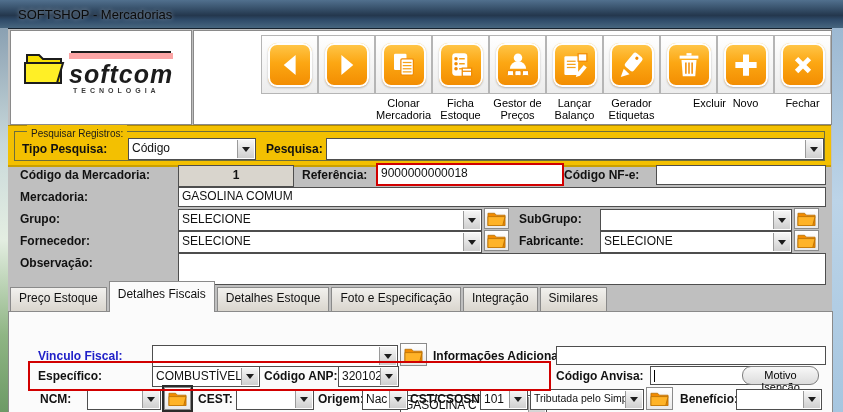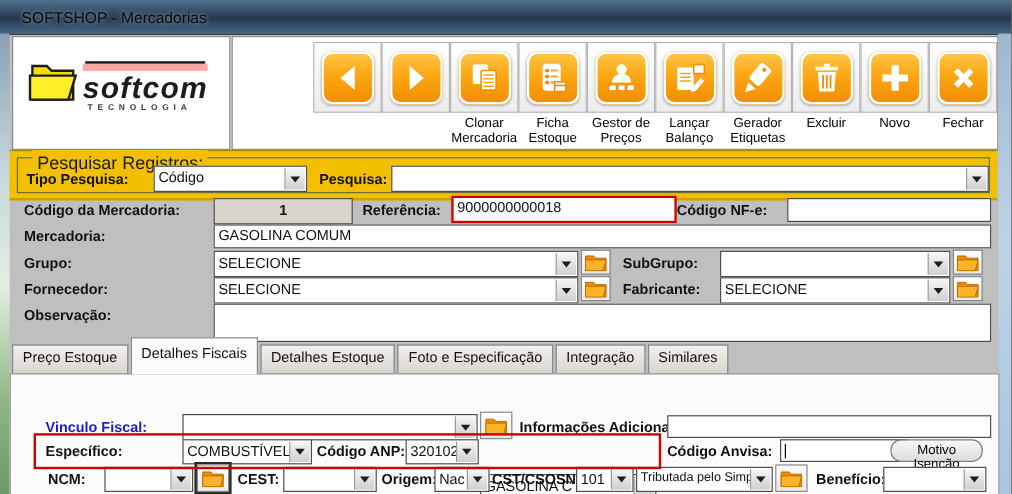--- a/index.html
+++ b/index.html
@@ -25,21 +25,21 @@
     background:linear-gradient(180deg,#ffc84d 0%,#fca713 45%,#f28b00 100%);
     box-shadow:inset 0 0 0 2px #fefefe, 0 1px 2px rgba(0,0,0,.25);
     display:flex;align-items:center;justify-content:center;}
   .oicon svg{width:30px;height:30px;display:block;}
   .tlabel{position:absolute;top:66px;width:57px;text-align:center;font-size:11px;
     line-height:12px;white-space:pre-line;color:#000;}
   
   .searchband{position:absolute;left:8px;top:125px;width:823px;height:39px;
     background:#f3c001;border-top:1px solid #b08900;border-bottom:2px solid #caa000;}
   .fieldset{position:absolute;left:6px;top:5px;right:6px;bottom:4px;border:1px solid #6e6e3c;}
-  .legend{position:absolute;left:12px;top:-7px;background:#f3c001;padding:3px 4px;font-size:15px;color:#1a1a1a;}
+  .legend{position:absolute;left:12px;top:-7px;background:#f3c001;padding:3px 4px;font-size:10px;color:#1a1a1a;}
   
   .lbl{position:absolute;font-weight:bold;font-size:12px;white-space:nowrap;}
   .lbl-blue{color:#2020c8;}
   .tinput{position:absolute;background:#fff;border:1px solid #4e4e4e;font-size:12px;
     padding:1px 3px;white-space:nowrap;overflow:hidden;}
   .ro-box{position:absolute;background:#d9d5cd;border:1px solid #4e4e4e;font-weight:bold;
     text-align:center;font-size:12px;padding-top:2px;}
   .red-wrap{border:2px solid #d10000 !important;}
   .combo{position:absolute;background:#fff;border:1px solid #4e4e4e;overflow:hidden;}
   .cval{position:absolute;left:3px;top:2px;right:17px;font-size:12px;white-space:nowrap;overflow:hidden;}
@@ -211,21 +211,21 @@
         <rect x="4.5" y="4.5" width="15" height="2.4" fill="#fff"></rect>
         <path d="M6 8 h12 l-1 13 h-10 z" fill="#fff"></path>
         <g stroke="#f28b00" stroke-width="1.2">
               <line x1="9.5" y1="10" x2="9.5" y2="19"></line>
               <line x1="12" y1="10" x2="12" y2="19"></line>
               <line x1="14.5" y1="10" x2="14.5" y2="19"></line>
             </g>
       </svg>
         </div>
     </div>
-    <div class="tlabel" style="left:454px;text-align:right;">Excluir</div>
+    <div class="tlabel" style="left:487px;">Excluir</div>
 
     <div class="tbtn" style="left:523px;">
       <div class="oicon">
           <svg viewBox="0 0 24 24">
         <path d="M9.6 3.5 h4.8 v6.1 h6.1 v4.8 h-6.1 v6.1 h-4.8 v-6.1 H3.5 v-4.8 h6.1 z" fill="#fff"></path>
       </svg>
         </div>
     </div>
     <div class="tlabel" style="left:523px;">Novo</div>
 

